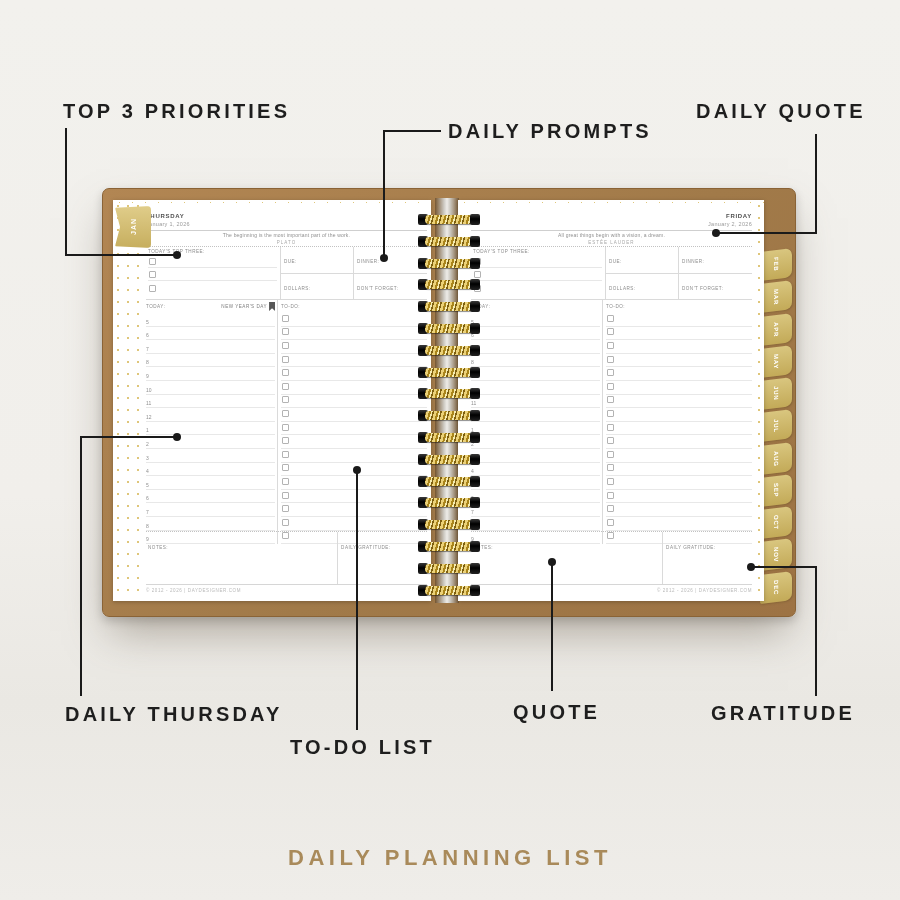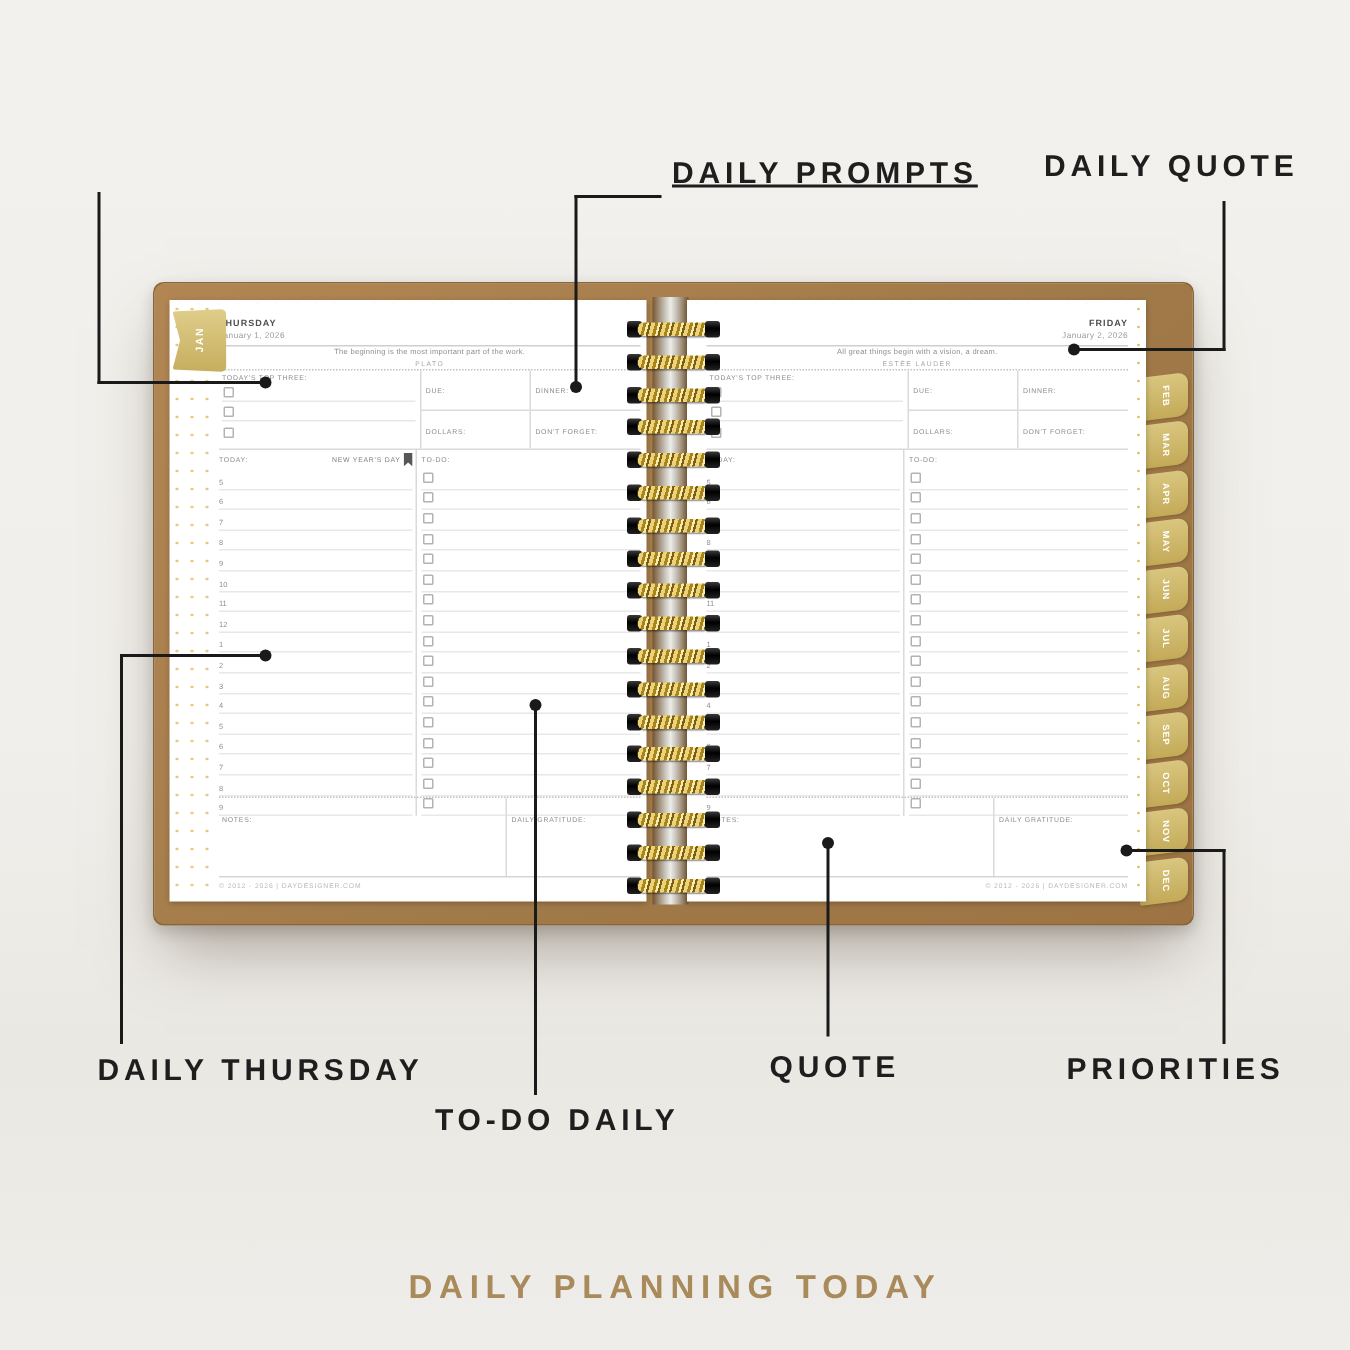--- a/index.html
+++ b/index.html
@@ -530,26 +530,27 @@
         <span class="wire"></span>
       </div>
       <div class="coil" style="top: 348.8px;">
         <span class="wire"></span>
       </div>
       <div class="coil" style="top: 370.6px;">
         <span class="wire"></span>
       </div>
     </div>
 
-  <div class="ann" style="left:448px;top:105px;text-decoration:underline;">DAILY PROMPTS</div>
+  <div class="ann" style="left:63px;top:100px;">TOP 3 PRIORITIES</div>
+  <div class="ann" style="left:448px;top:120px;">DAILY PROMPTS</div>
   <div class="ann" style="left:696px;top:100px;">DAILY QUOTE</div>
   <div class="ann" style="left:65px;top:703px;">DAILY THURSDAY</div>
-  <div class="ann" style="left:290px;top:736px;">TO-DO DAILY</div>
+  <div class="ann" style="left:290px;top:736px;">TO-DO LIST</div>
   <div class="ann" style="left:513px;top:701px;">QUOTE</div>
-  <div class="ann" style="left:711px;top:702px;">PRIORITIES</div>
+  <div class="ann" style="left:711px;top:702px;">GRATITUDE</div>
 
   <div class="seg" style="left:65px;top:128px;width:2px;height:128px;"></div>
   <div class="seg" style="left:65px;top:254px;width:112px;height:2px;"></div>
   <div class="dot" style="left:173px;top:251px;"></div>
 
   <div class="seg" style="left:383px;top:130px;width:58px;height:2px;"></div>
   <div class="seg" style="left:383px;top:130px;width:2px;height:128px;"></div>
   <div class="dot" style="left:380px;top:254px;"></div>
 
   <div class="seg" style="left:815px;top:134px;width:2px;height:100px;"></div>
@@ -563,15 +564,15 @@
   <div class="seg" style="left:356px;top:471px;width:2px;height:259px;"></div>
   <div class="dot" style="left:353px;top:466px;"></div>
 
   <div class="seg" style="left:551px;top:564px;width:2px;height:127px;"></div>
   <div class="dot" style="left:548px;top:558px;"></div>
 
   <div class="seg" style="left:815px;top:566px;width:2px;height:130px;"></div>
   <div class="seg" style="left:752px;top:566px;width:65px;height:2px;"></div>
   <div class="dot" style="left:747px;top:563px;"></div>
 
-  <div class="caption">DAILY PLANNING TODAY</div>
+  <div class="caption">DAILY PLANNING LIST</div>
 
 </div>
 
 </body></html>

